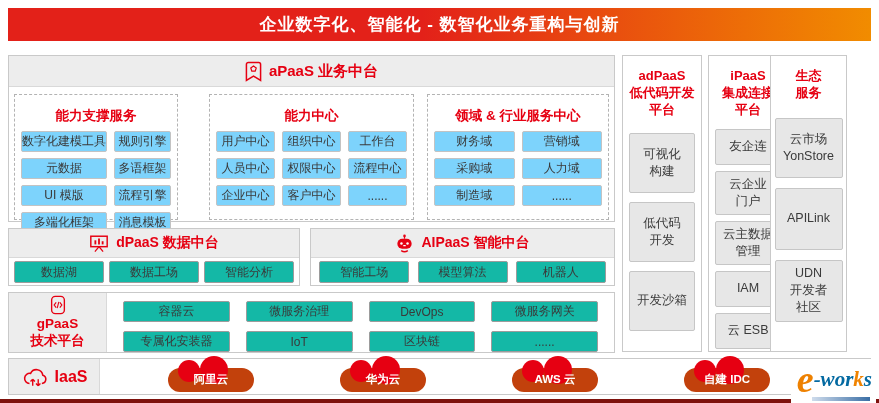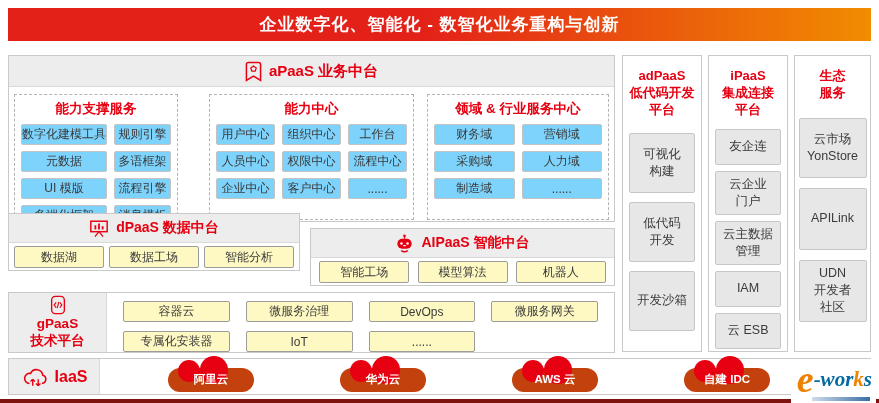--- a/index.html
+++ b/index.html
@@ -11,27 +11,27 @@
           color:#fff;font-weight:bold;font-size:17px;letter-spacing:1px;
           display:flex;align-items:center;justify-content:center;}
   
   .panel{position:absolute;background:#fff;border:1px solid #c9c9c9;box-sizing:border-box;}
   .panel-header{height:30px;background:#ededed;border-bottom:1px solid #d9d9d9;
           display:flex;align-items:center;justify-content:center;gap:7px;
           color:#e60012;font-weight:bold;font-size:15px;}
   .panel-header.small{height:28px;font-size:14px;}
   
   .apaas-body{display:flex;padding:7px 0 0 5px;}
-  .group{border:1px dashed #b3b3b3;box-sizing:border-box;height:126px;padding:4px 6px;}
+  .group{border:1px dashed #b3b3b3;box-sizing:border-box;height:126px;padding:11px 6px;}
   .group-title{color:#e60012;font-weight:bold;font-size:13.5px;text-align:center;margin:1px 0 6px;}
   .grid{display:grid;column-gap:7px;row-gap:6px;}
   .chip-gray{background:#7dd3fc;border:1px solid #c3c3c3;border-radius:2px;
           color:#3a3a3a;font-size:12px;height:19px;
           display:flex;align-items:center;justify-content:center;white-space:nowrap;}
-  .chip-white{background:#fef9c3;border:1px solid #9c9c9c;border-radius:2px;
+  .chip-white{background:#14b8a6;border:1px solid #9c9c9c;border-radius:2px;
           color:#3a3a3a;font-size:12px;height:20px;width:88px;
           display:flex;align-items:center;justify-content:center;}
   .row-evenly{display:flex;align-items:center;justify-content:space-evenly;height:28px;}
   
   .gpaas-inner{display:flex;height:100%;}
   .gpaas-label-cell{width:97px;background:#ededed;border-right:1px solid #d9d9d9;
           display:flex;flex-direction:column;align-items:center;justify-content:center;gap:1px;}
   .gpaas-label{color:#e60012;font-weight:bold;font-size:13.5px;line-height:1.25;
           text-align:center;white-space:pre-line;}
   .gpaas-grid{flex:1;display:grid;grid-template-columns:repeat(4,1fr);
@@ -126,21 +126,21 @@
           <div class="chip-gray">营销域</div>
           <div class="chip-gray">采购域</div>
           <div class="chip-gray">人力域</div>
           <div class="chip-gray">制造域</div>
           <div class="chip-gray">......</div>
         </div>
       </div>
     </div>
   </div>
 
-  <div class="panel" style="left:8px;top:213px;width:292px;height:58px;">
+  <div class="panel" style="left:8px;top:228px;width:292px;height:58px;">
     <div class="panel-header small">
       <span class="icon">
         <svg width="20" height="19" viewBox="0 0 22 20">
             <rect x="2" y="2" width="18" height="11.5" fill="none" stroke="#e60012" stroke-width="1.6"></rect>
             <line x1="7" y1="11" x2="7" y2="6.5" stroke="#e60012" stroke-width="2"></line>
             <line x1="11" y1="11" x2="11" y2="4.5" stroke="#e60012" stroke-width="2"></line>
             <line x1="15" y1="11" x2="15" y2="7.5" stroke="#e60012" stroke-width="2"></line>
             <line x1="11" y1="13.5" x2="6.5" y2="19" stroke="#e60012" stroke-width="1.4"></line>
             <line x1="11" y1="13.5" x2="15.5" y2="19" stroke="#e60012" stroke-width="1.4"></line>
           </svg>
@@ -190,20 +190,21 @@
         <span class="gpaas-label">gPaaS
 技术平台</span>
       </div>
       <div class="gpaas-grid">
         <div class="chip-white">容器云</div>
         <div class="chip-white">微服务治理</div>
         <div class="chip-white">DevOps</div>
         <div class="chip-white">微服务网关</div>
         <div class="chip-white">专属化安装器</div>
         <div class="chip-white">IoT</div>
+        <div class="chip-white">区块链</div>
         <div class="chip-white">......</div>
       </div>
     </div>
   </div>
 
   <div class="panel" style="left:8px;top:358px;width:863px;height:37px;text-align:center;">
     <div class="iaas-inner">
       <div class="iaas-label-cell">
         <span class="icon">
           <svg width="28" height="22" viewBox="0 0 30 24">
@@ -248,21 +249,21 @@
 平台</div>
     <div class="side-chip" style="width:64px;height:34px;margin-top:10px;">友企连</div>
     <div class="side-chip" style="width:64px;height:42px;margin-top:6px;">云企业
 门户</div>
     <div class="side-chip" style="width:64px;height:42px;margin-top:6px;">云主数据
 管理</div>
     <div class="side-chip" style="width:64px;height:34px;margin-top:6px;">IAM</div>
     <div class="side-chip" style="width:64px;height:34px;margin-top:6px;">云 ESB</div>
   </div>
 
-  <div class="side-panel" style="left:794px;width:77px;">
+  <div class="side-panel" style="left:770px;width:77px;">
     <div class="side-title">生态
 服务</div>
     <div class="side-chip" style="width:66px;height:58px;margin-top:16px;">云市场
 YonStore</div>
     <div class="side-chip" style="width:66px;height:60px;margin-top:10px;">APILink</div>
     <div class="side-chip" style="width:66px;height:60px;margin-top:10px;">UDN
 开发者
 社区</div>
   </div>
 

